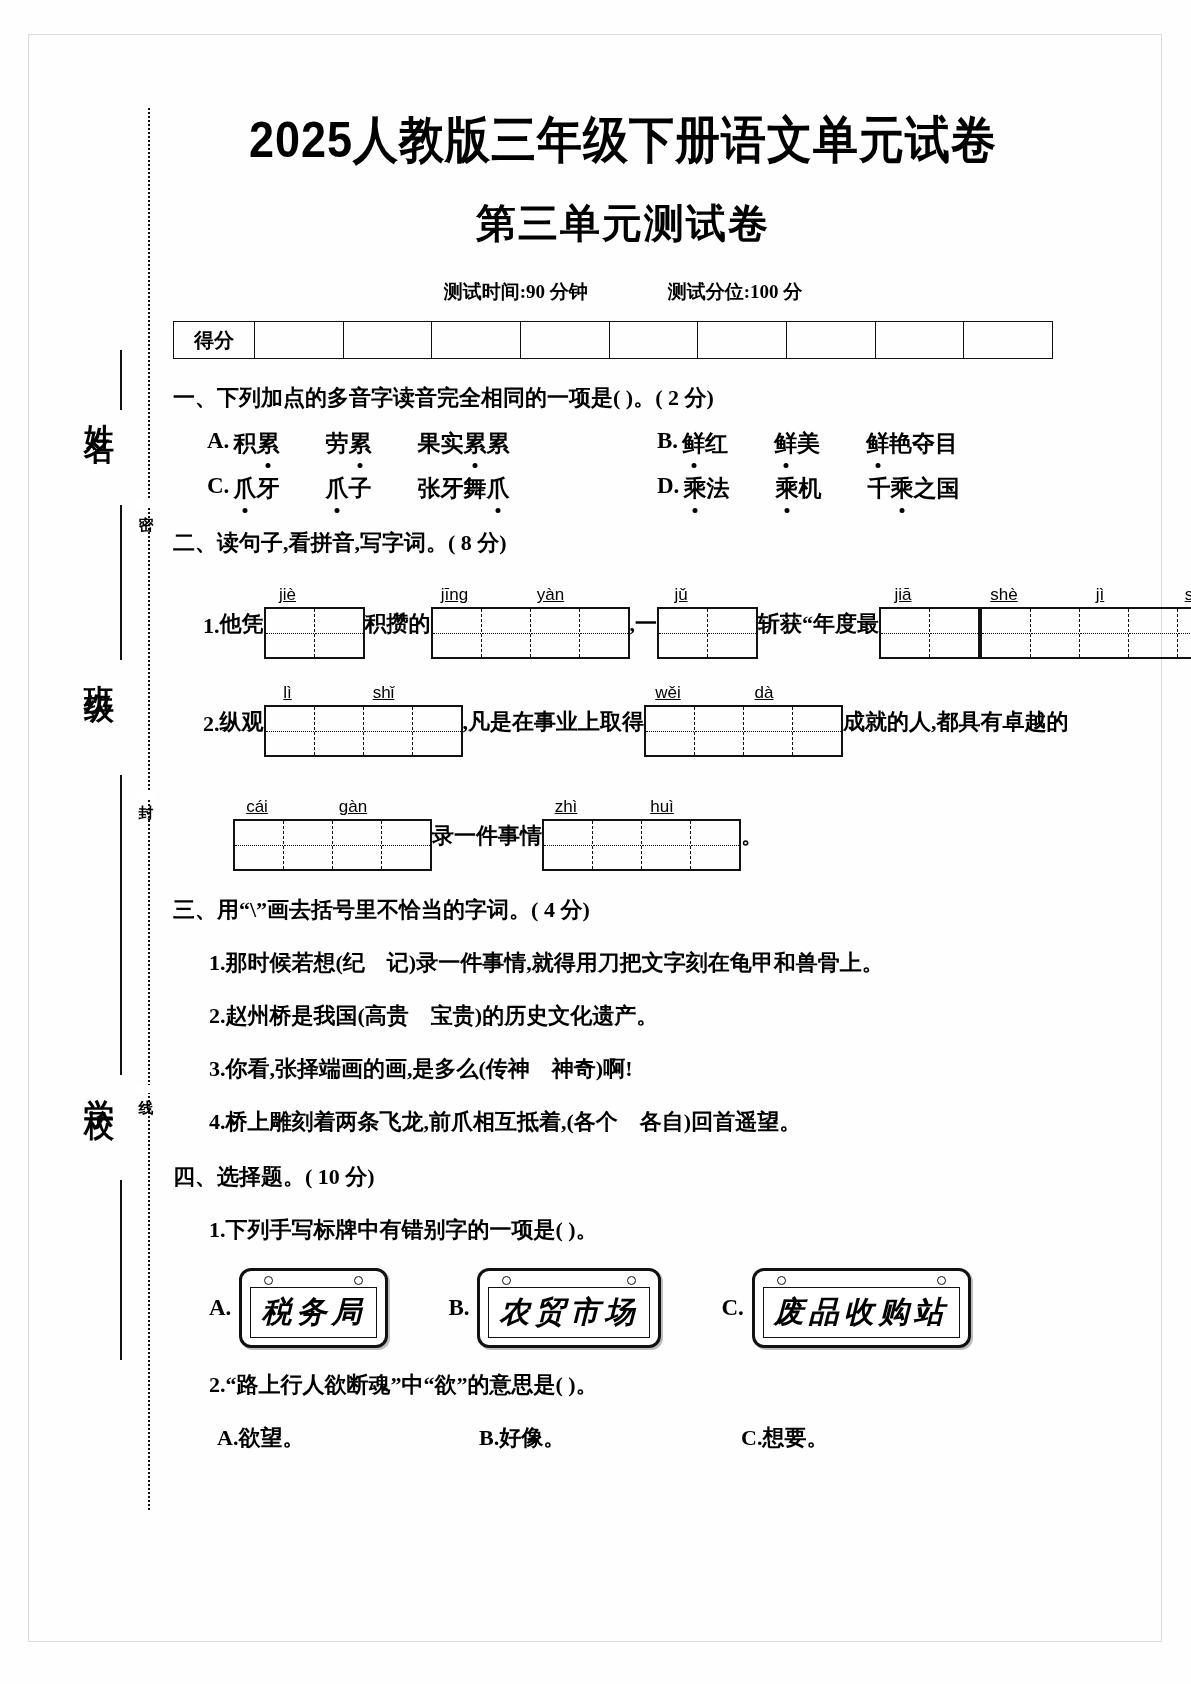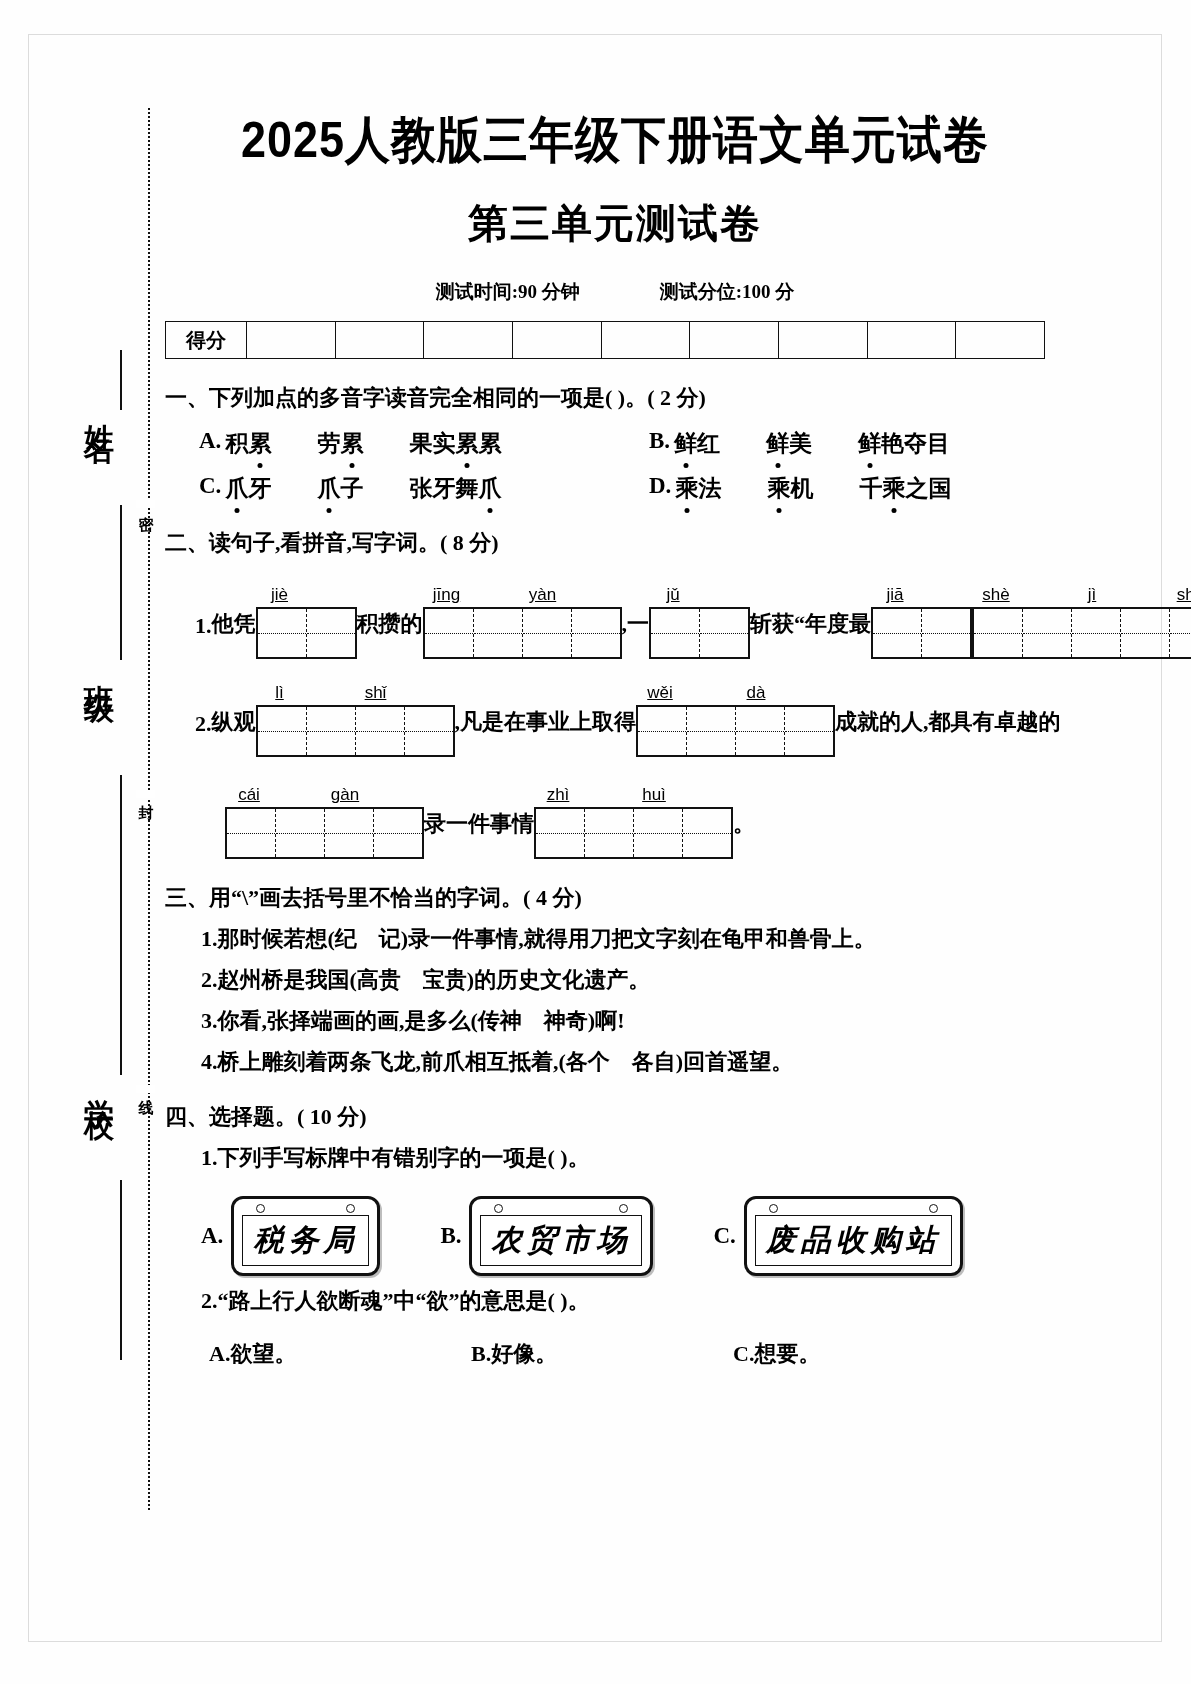--- a/index.html
+++ b/index.html
@@ -51,21 +51,21 @@
   .vrule{
     position:absolute;left:120px;width:0;border-left:2px solid #111;
   }
   .vr1{top:350px;height:60px;}
   .vr2{top:505px;height:155px;}
   .vr3{top:775px;height:300px;}
   .vr4{top:1180px;height:180px;}
 
   
   .content{
-    position:absolute;left:165px;top:112px;width:900px;
+    position:absolute;left:173px;top:112px;width:900px;
   }
   .title-main{
     font-size:45px;font-weight:700;text-align:center;
     letter-spacing:1px;line-height:1.12;
     font-family:"Liberation Sans","DejaVu Sans",sans-serif;
     transform:scaleY(1.12);
     transform-origin:center top;
   }
   .title-sub{
     font-size:40px;font-weight:700;text-align:center;
@@ -122,21 +122,21 @@
     border-right:1.6px dashed #111;
   }
   .tgbox:last-child{border-right:none;}
   .tgbox::before{
     content:"";position:absolute;left:0;right:0;top:50%;
     border-top:1.6px dotted #111;
   }
 
   
   .sub-q{
-    font-size:22px;font-weight:700;margin-top:8px;padding-left:36px;line-height:1.5;
+    font-size:22px;font-weight:700;margin-top:20px;padding-left:36px;line-height:1.5;
   }
   .sign-row{
     display:flex;align-items:center;margin-top:22px;padding-left:36px;gap:60px;
   }
   .sign-item{display:flex;align-items:center;gap:8px;}
   .sign-letter{font-size:23px;font-weight:700;}
   .plate{
     border:3px solid #111;border-radius:12px;
     padding:5px 8px 7px 8px;
     background:#fff;position:relative;
@@ -328,21 +328,21 @@
             </div>
             <div class="boxrow">
               <div class="tgbox"></div>
               <div class="tgbox"></div>
               <div class="tgbox"></div>
               <div class="tgbox"></div>
             </div>
           </div>
           <span class="txt">成就的人,都具有卓越的</span>
         </div>
-        <div class="pyline" style="margin-top: 28px; padding-left: 30px;">
+        <div class="pyline" style="margin-top: 40px; padding-left: 30px;">
           <div class="cellgroup">
             <div class="pyrow">
               <div class="pycell" style="width: 48px;">cái</div>
               <div class="pycell" style="width: 48px;"></div>
               <div class="pycell" style="width: 48px;">gàn</div>
               <div class="pycell" style="width: 48px;"></div>
             </div>
             <div class="boxrow">
               <div class="tgbox"></div>
               <div class="tgbox"></div>

